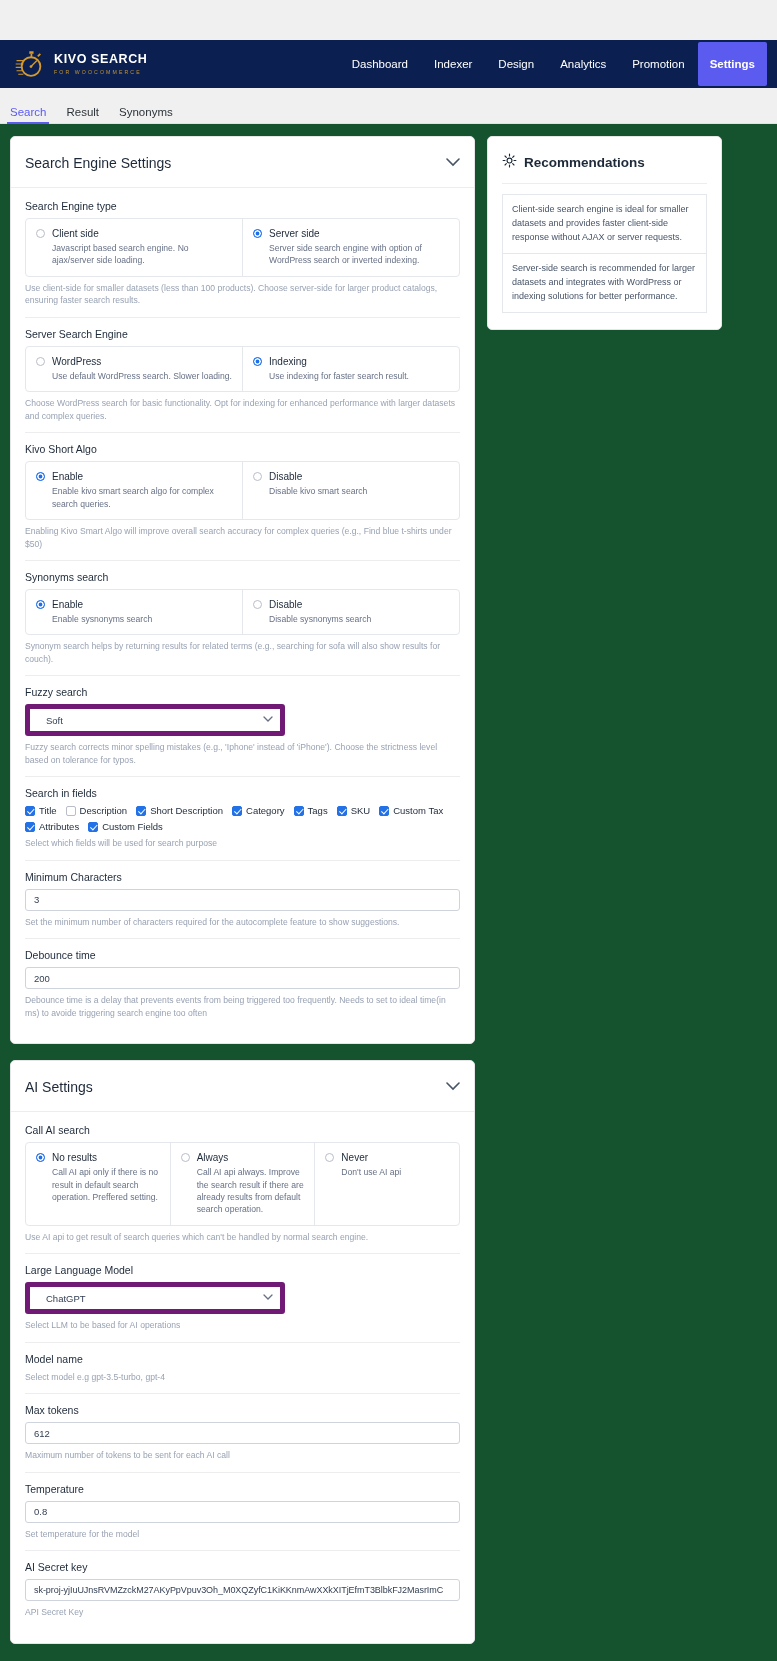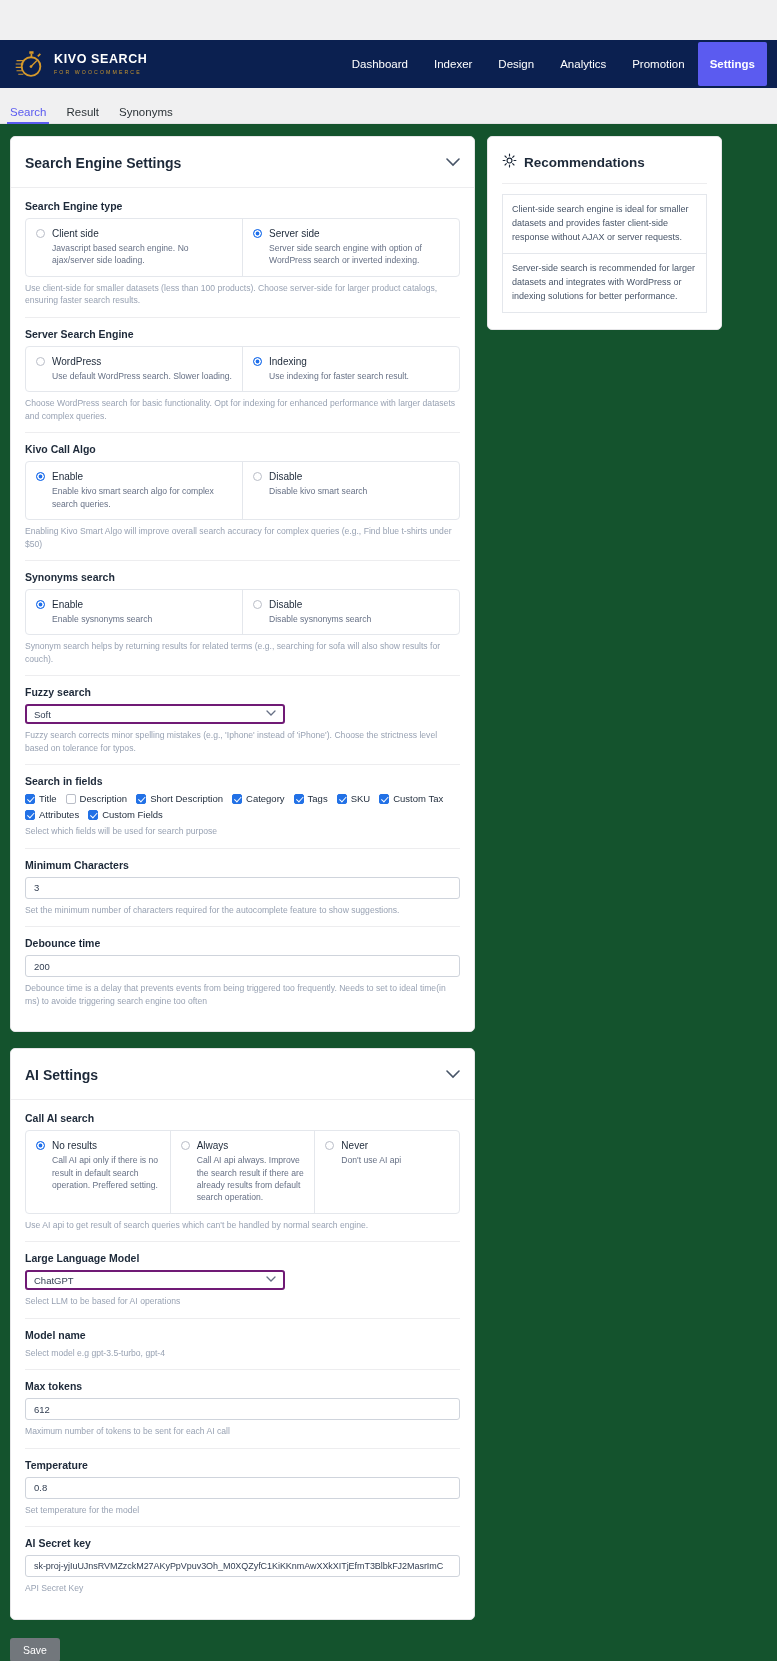--- a/index.html
+++ b/index.html
@@ -66,28 +66,28 @@
 
   
   .card {
     background: #ffffff; border: 1px solid #e6e6e8; border-radius: 5px;
     margin-bottom: 16px;
   }
   .card-head {
     display: flex; align-items: center; justify-content: space-between;
     padding: 18px 14px 16px 14px; border-bottom: 1px solid #ededef;
   }
-  .card-title { font-size: 14px; font-weight: bold; color: #1d2939; }
+  .card-title { font-size: 14px; font-weight: normal; color: #1d2939; }
   .chev { color: #475467; font-size: 12px; line-height: 1; }
   .card-body { padding: 12px 14px 4px 14px; }
 
   .field { padding-bottom: 10px; border-bottom: 1px solid #ededef; margin-bottom: 10px; }
   .field:last-child { border-bottom: none; }
   .field-label {
-    font-size: 10.5px; font-weight: bold; color: #1d2939; margin-bottom: 6px;
+    font-size: 10.5px; font-weight: normal; color: #1d2939; margin-bottom: 6px;
   }
   .help { font-size: 8.6px; color: #98a2b3; line-height: 1.45; margin-top: 5px; }
 
   
   .radio-row { display: flex; border: 1px solid #e4e7ec; border-radius: 4px; overflow: hidden; }
   .radio-cell {
     flex: 1 1 0; padding: 8px 10px 9px 10px; display: flex; gap: 7px;
     cursor: pointer; border-right: 1px solid #e4e7ec;
   }
   .radio-cell:last-child { border-right: none; }
@@ -95,23 +95,23 @@
     width: 9px; height: 9px; border-radius: 50%; border: 1.2px solid #b9bdc7;
     background: #fff; flex: 0 0 9px; margin-top: 2px;
   }
   .radio-dot.on { background: #1f6feb; border-color: #1f6feb; box-shadow: inset 0 0 0 1.6px #fff; }
   .radio-txt { display: flex; flex-direction: column; }
   .radio-title { font-size: 10px; color: #1d2939; line-height: 13px; }
   .radio-desc { font-size: 8.6px; color: #667085; line-height: 1.45; margin-top: 2px; }
 
   
   .select {
-    position: relative; width: 260px; height: 20px;
-    border: 2px solid #701a75; border-radius: 3px; background: #fff;
-    display: flex; align-items: center; padding: 0 7px; cursor: pointer;
+    position: relative; width: 260px; height: 32px;
+    border: 5px solid #701a75; border-radius: 3px; background: #fff;
+    display: flex; align-items: center; padding: 0 16px; cursor: pointer;
   }
   .select span.val { font-size: 9.5px; color: #344054; }
   .select .arrow {
     position: absolute; right: 7px; font-size: 8px; color: #667085; line-height: 1;
   }
 
   
   .input {
     width: 100%; height: 22px; border: 1px solid #cfd4dc; border-radius: 3px;
     background: #fff; font-size: 9.5px; color: #344054; padding: 0 8px;
@@ -258,21 +258,21 @@
                 <span class="radio-txt">
                   <span class="radio-title">Indexing</span>
                   <span class="radio-desc">Use indexing for faster search result.</span>
                 </span>
               </div>
             </div>
             <div class="help">Choose WordPress search for basic functionality. Opt for indexing for enhanced performance with larger datasets and complex queries.</div>
           </div>
 
           <div class="field">
-            <div class="field-label">Kivo Call Algo</div>
+            <div class="field-label">Kivo Short Algo</div>
             <div class="radio-row">
               <div class="radio-cell">
                 <span class="radio-dot on"></span>
                 <span class="radio-txt">
                   <span class="radio-title">Enable</span>
                   <span class="radio-desc">Enable kivo smart search algo for complex search queries.</span>
                 </span>
               </div>
               <div class="radio-cell">
                 <span class="radio-dot"></span>

